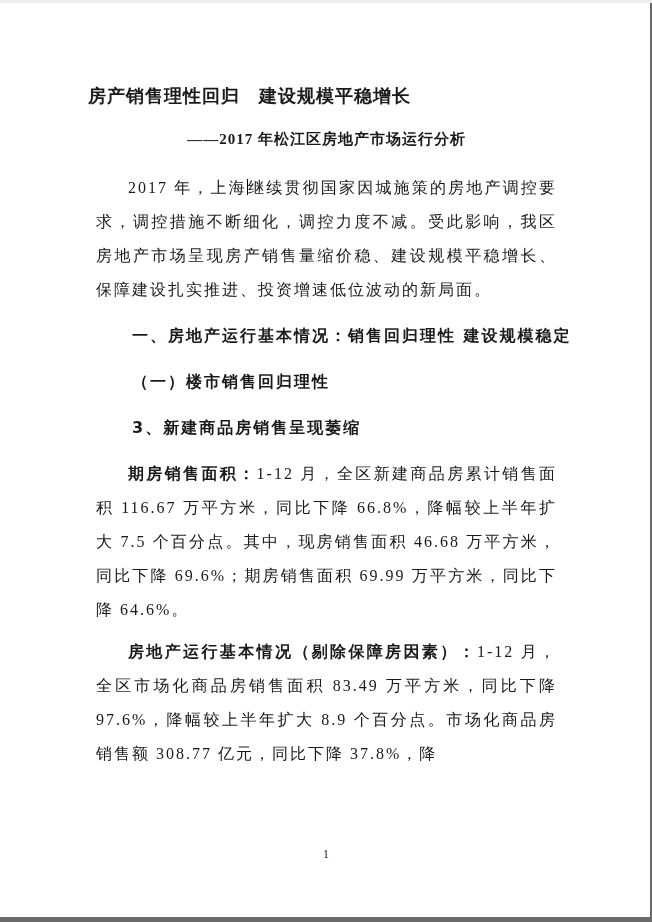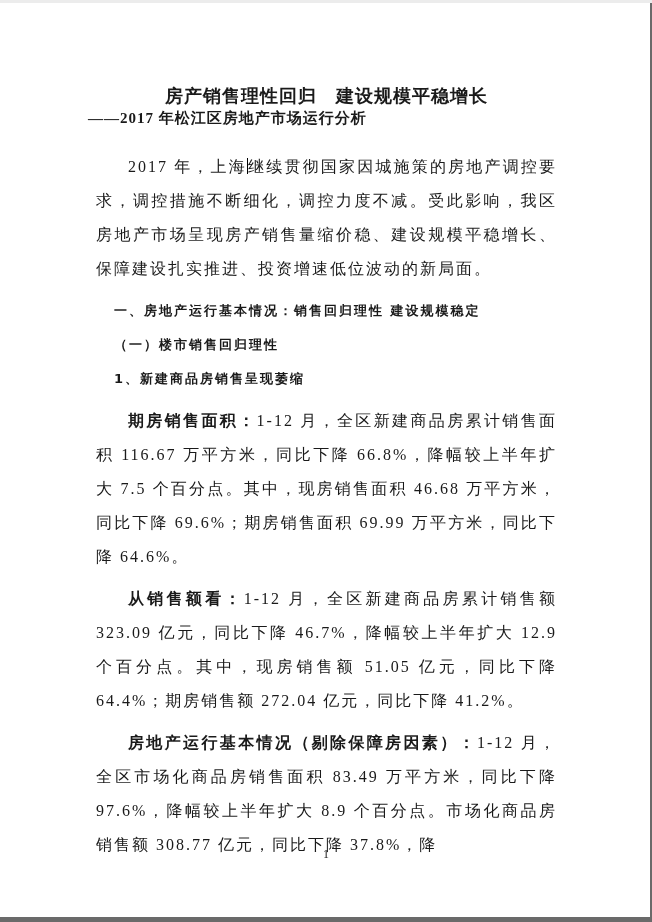--- a/index.html
+++ b/index.html
@@ -34,55 +34,55 @@
     width: 100%; height: 5px;
     background: #6a6a6a;
   }
   .content {
     position: absolute;
     left: 88px;
     top: 84px;
     width: 477px;
   }
   .doc-title {
-    text-align: center;
+    text-align: left;
     font-family: "DejaVu Sans", sans-serif;
     font-weight: bold;
     font-size: 18px;
     line-height: 24px;
     letter-spacing: 1px;
     white-space: nowrap;
   }
   .doc-subtitle {
-    margin-top: 0;
-    text-align: left;
+    margin-top: 21px;
+    text-align: center;
     font-weight: bold;
     font-size: 15px;
     line-height: 20px;
     letter-spacing: 1px;
     white-space: nowrap;
   }
   .body-text {
     margin-top: 22px;
     font-size: 16px;
     line-height: 34px;
     text-align: justify;
   }
   .body-text p {
     margin: 8px;
     text-indent: 2em;
     letter-spacing: 2px;
   }
   .heading {
-    margin: 0;
+    margin: 12px;
     text-indent: 2em;
     letter-spacing: 2px;
     font-weight: bold;
     font-family: "DejaVu Sans", sans-serif;
-    font-size: 13px;
+    font-size: 16px;
     line-height: 34px;
     white-space: nowrap;
   }
   .lead {
     font-weight: bold;
   }
   .caret {
     display: inline-block;
     width: 1px;
     height: 16px;
@@ -115,26 +115,25 @@
     <div class="doc-subtitle">——2017 年松江区房地产市场运行分析</div>
 
     <div class="body-text">
 
       <p><span>2017 年，上海</span><span class="caret"></span><span>继续贯彻国家因城施策的房地产调控要求，调控措施不断细化，调控力度不减。受此影响，我区房地产市场呈现房产销售量缩价稳、建设规模平稳增长、保障建设扎实推进、投资增速低位波动的新局面。</span></p>
 
       <div class="heading">一、房地产运行基本情况：销售回归理性 建设规模稳定</div>
 
       <div class="heading">（一）楼市销售回归理性</div>
 
-      <div class="heading">1、新建商品房销售呈现萎缩</div>
+      <div class="heading">3、新建商品房销售呈现萎缩</div>
 
 
       <p><span class="lead">期房销售面积：</span><span>1-12 月，全区新建商品房累计销售面积 116.67 万平方米，同比下降 66.8%，降幅较上半年扩大 7.5 个百分点。其中，现房销售面积 46.68 万平方米，同比下降 69.6%；期房销售面积 69.99 万平方米，同比下降 64.6%。</span></p>
 
-      <p><span class="lead">从销售额看：</span><span>1-12 月，全区新建商品房累计销售额 323.09 亿元，同比下降 46.7%，降幅较上半年扩大 12.9 个百分点。其中，现房销售额 51.05 亿元，同比下降 64.4%；期房销售额 272.04 亿元，同比下降 41.2%。</span></p>
 
       <p><span class="lead">房地产运行基本情况（剔除保障房因素）：</span><span>1-12 月，全区市场化商品房销售面积 83.49 万平方米，同比下降 97.6%，降幅较上半年扩大 8.9 个百分点。市场化商品房销售额 308.77 亿元，同比下降 37.8%，降</span></p>
 
     </div>
 
   </div>
 
   <div class="page-num">1</div>
 
 </div>

